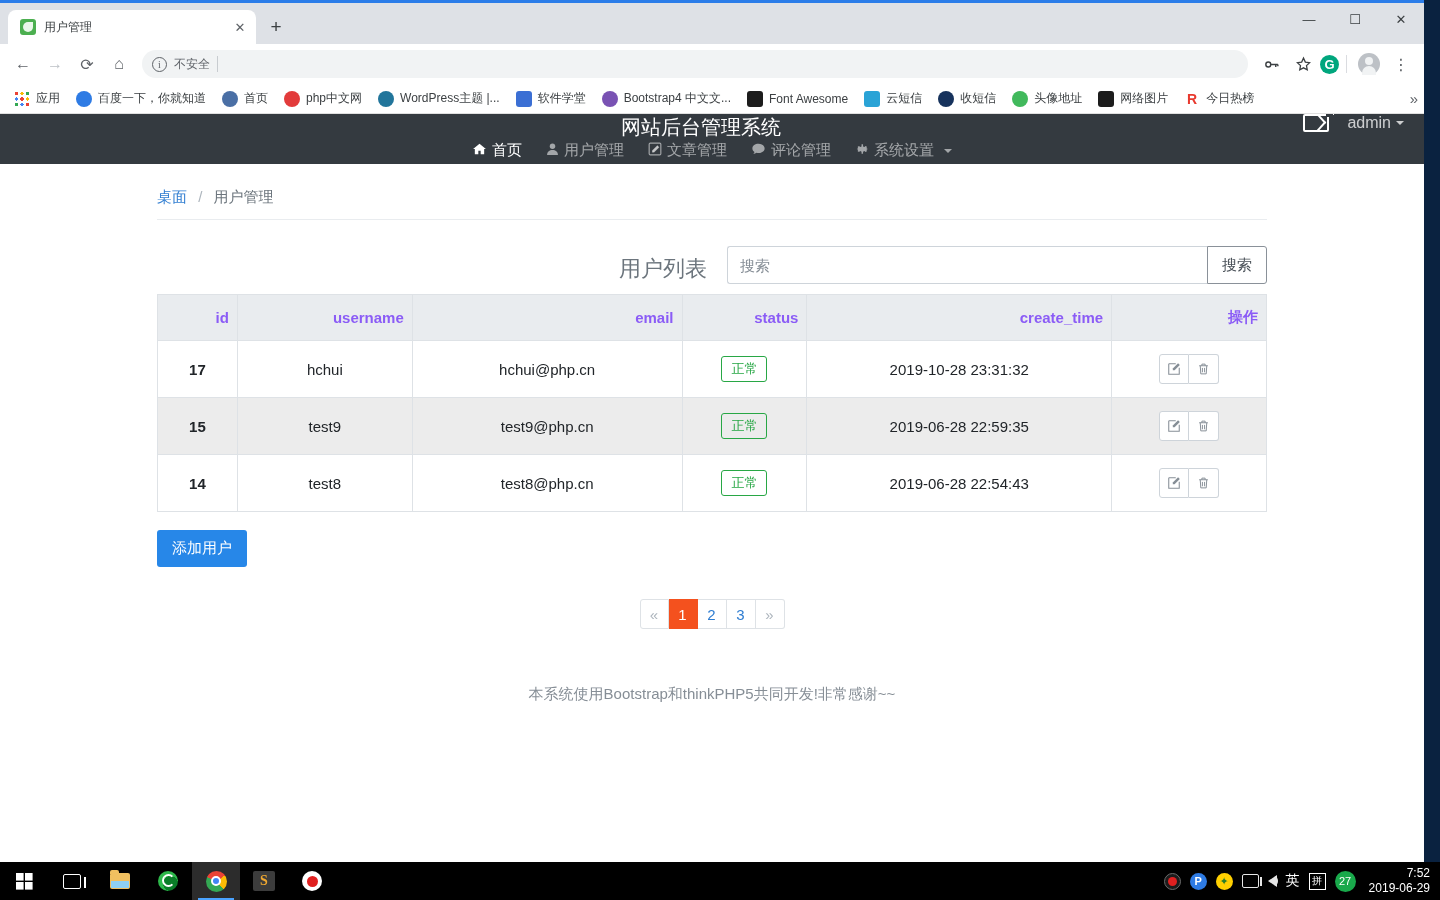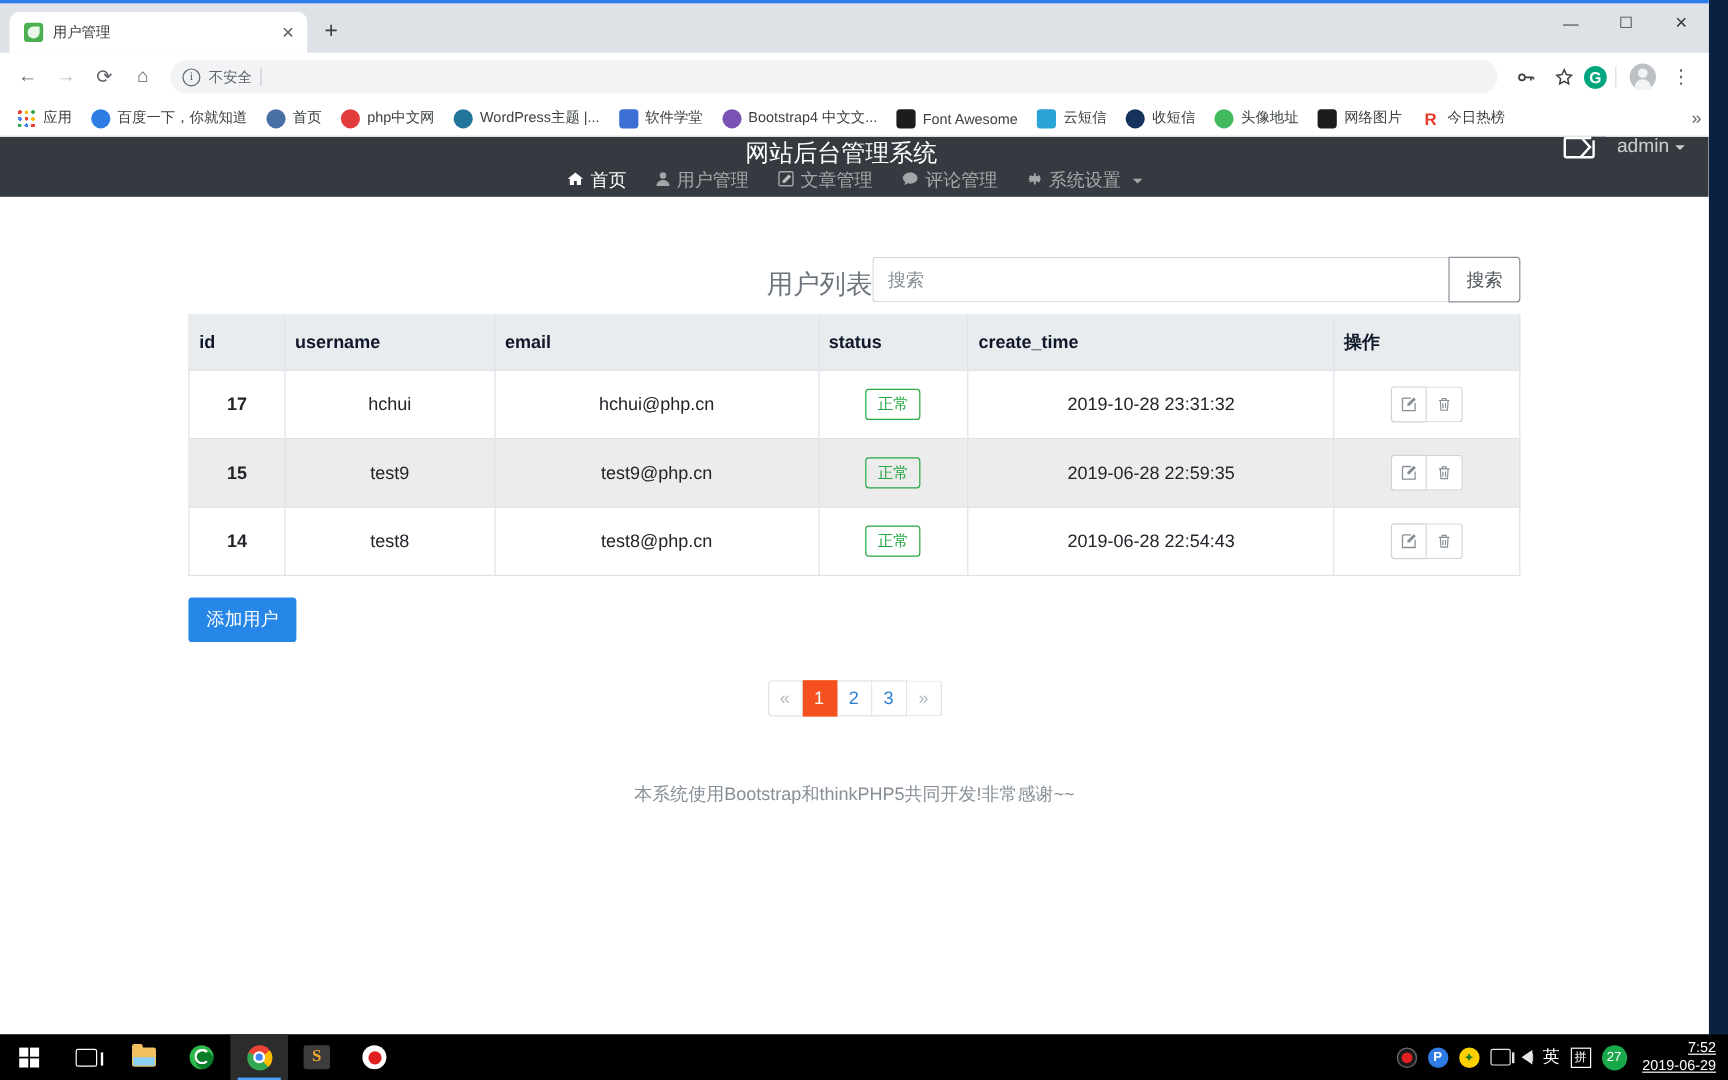--- a/index.html
+++ b/index.html
@@ -177,37 +177,37 @@
     border-bottom: 1px solid #e9ecef;
   }
   .breadcrumb a { color: #2f7dd1; text-decoration: none; cursor: pointer; }
   .bc-sep { color: #adb5bd; margin: 0 7px; }
 
   .listhead {
     display: flex; align-items: flex-end; justify-content: flex-end;
     margin-top: 26px; margin-bottom: 10px;
   }
   .listtitle { font-size: 22px; color: #6c757d; font-weight: normal; }
-  .searchgrp { display: flex; width: 540px; }
+  .searchgrp { display: flex; width: 540px; margin-left: 20px; }
   .searchinput {
     flex: 1; height: 38px; border: 1px solid #ced4da; border-right: none;
     border-radius: 3px 0 0 3px; padding: 0 12px; font-size: 15px; color: #495057;
     font-family: "Liberation Sans", sans-serif; outline: none; background: #fff;
   }
   .searchinput::placeholder { color: #868e96; }
   .searchbtn {
     height: 38px; padding: 0 14px; border: 1px solid #8a9199; background: #fff;
     border-radius: 0 3px 3px 0; font-size: 15px; color: #495057; cursor: pointer;
     font-family: "Liberation Sans", sans-serif;
   }
 
   table { width: 100%; border-collapse: collapse; }
   th {
-    background: #e9ecef; border: 1px solid #dee2e6; color: #0f172a;
-    font-size: 15px; font-weight: bold; padding: 13px 8px; text-align: left;
+    background: #e9ecef; border: 1px solid #dee2e6; color: #8b5cf6;
+    font-size: 15px; font-weight: bold; padding: 13px 8px; text-align: right;
   }
   td {
     border: 1px solid #dee2e6; padding: 13px 8px; text-align: center;
     font-size: 15px; color: #212529; height: 56px;
   }
   td.idcell { font-weight: bold; }
   tr.hover td { background: #ececec; }
   .col-id { width: 80px; }
   .col-user { width: 175px; }
   .col-email { width: 270px; }
@@ -370,21 +370,21 @@
     width: 17px; height: 17px; border: 1.3px solid #fff; color: #fff;
     font-size: 10px; display: flex; align-items: center; justify-content: center;
   }
   .tr-27 {
     width: 21px; height: 21px; border-radius: 50%; background: #19a94b;
     color: #fff; font-size: 11px; display: flex; align-items: center;
     justify-content: center;
   }
   .clock {
     color: #fff; font-size: 12px; line-height: 15px; text-align: right;
-    padding-left: 4px; cursor: pointer; text-decoration: underline;
+    padding-left: 4px; cursor: pointer;
   }
 </style>
 </head>
 <body>
 
 <div id="desktop">
 
   <div id="browser">
     <div class="topline"></div>
 
@@ -543,20 +543,25 @@
           </div>
           <div class="admin">
             <span>admin</span>
             <span class="caret"></span>
           </div>
         </div>
       </div>
 
       <div class="container">
 
+        <div class="breadcrumb">
+          <a>桌面</a>
+          <span class="bc-sep">/</span>
+          <span>用户管理</span>
+        </div>
 
         <div class="listhead">
           <h2 class="listtitle">用户列表</h2>
           <div class="searchgrp">
             <input class="searchinput" placeholder="搜索" style="">
             <button class="searchbtn">搜索</button>
           </div>
         </div>
 
         <table>

